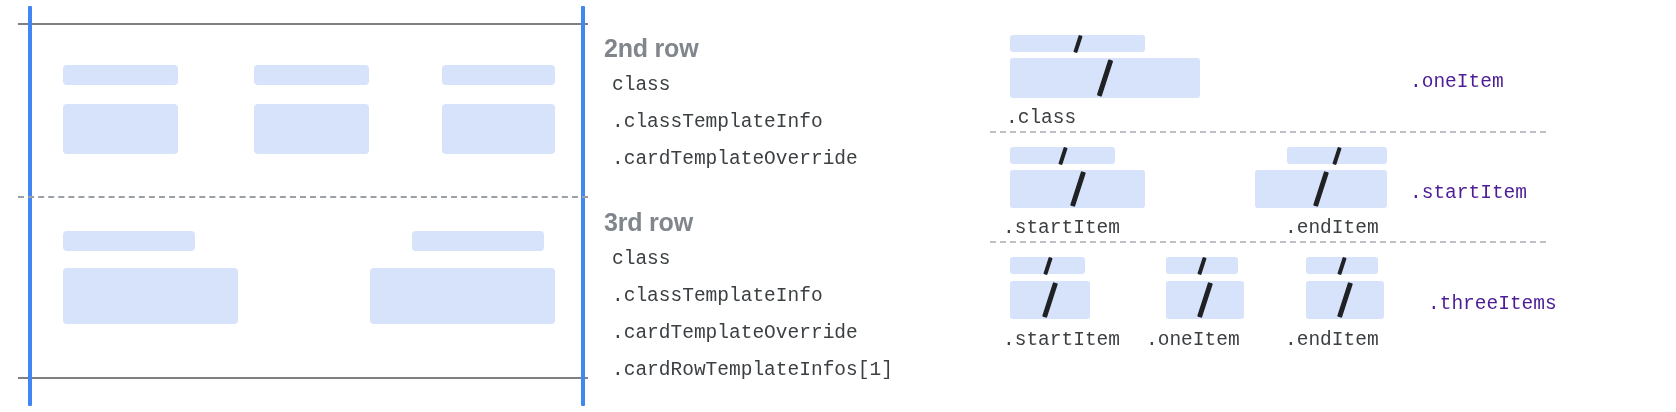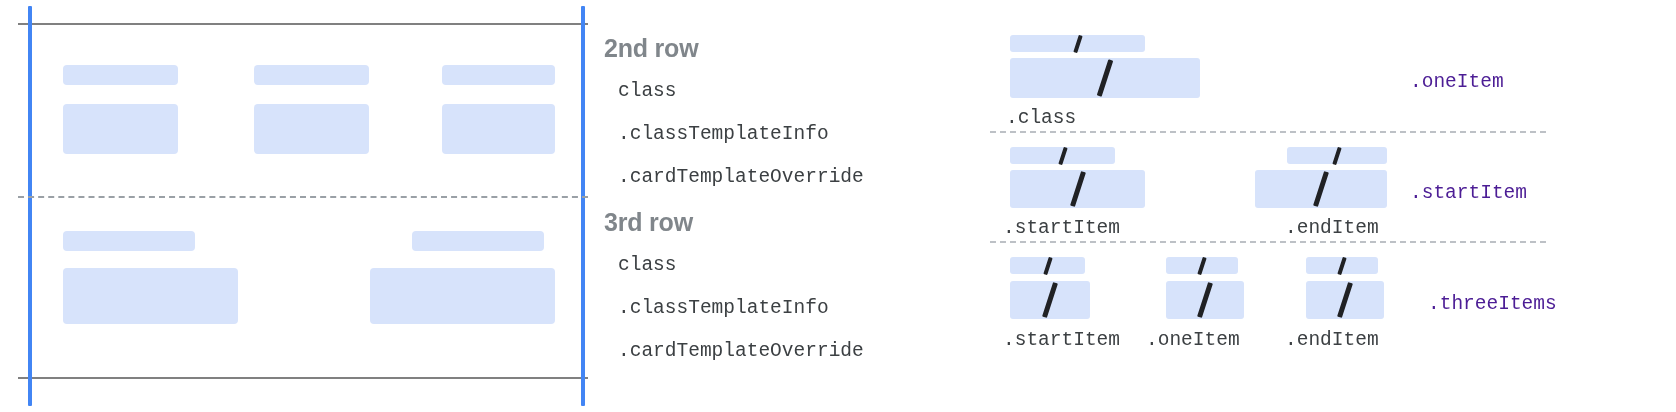--- a/index.html
+++ b/index.html
@@ -33,21 +33,21 @@
   .blk{position:absolute;left:0;}
   .blk .hdr{
     font-family:"Liberation Sans", sans-serif;
     font-weight:bold;font-size:25px;color:#80868b;
     letter-spacing:-0.2px;line-height:30px;margin:0 0 4px 0;
     white-space:nowrap;
   }
   .blk .mono{
     font-family:"Liberation Mono", monospace;
     font-size:19.5px;color:#3c4043;line-height:29px;
-    white-space:pre;margin:14px;letter-spacing:0px;
+    white-space:pre;margin:8px;letter-spacing:0px;
   }
 
   
   .variants{position:absolute;left:980px;top:0;width:696px;height:412px;}
   .vsep{position:absolute;left:10px;width:556px;height:0;border-top:2px dashed #bdc1c6;}
 
   .slashbox{position:absolute;background:#d7e3fb;border-radius:3px;overflow:visible;}
   .slashbox .slash{
     position:absolute;left:50%;top:50%;
     transform:translate(-50%,-50%) rotate(18deg);
@@ -100,20 +100,21 @@
       <div class="mono">class</div>
       <div class="mono">.classTemplateInfo</div>
       <div class="mono">.cardTemplateOverride</div>
     </div>
 
     <div class="blk" style="top:207px;">
       <div class="hdr">3rd row</div>
       <div class="mono">class</div>
       <div class="mono">.classTemplateInfo</div>
       <div class="mono">.cardTemplateOverride</div>
+      <div class="mono">.cardRowTemplateInfos[1]</div>
     </div>
   </div>
 
   <div class="variants">
 
     <div>
       <div class="slashbox" style="left:30px;top:35px;width:135px;height:17px;">
         <span class="slash" style="width:4px;height:18px;"></span>
       </div>
       <div class="slashbox" style="left:30px;top:58px;width:190px;height:40px;">

